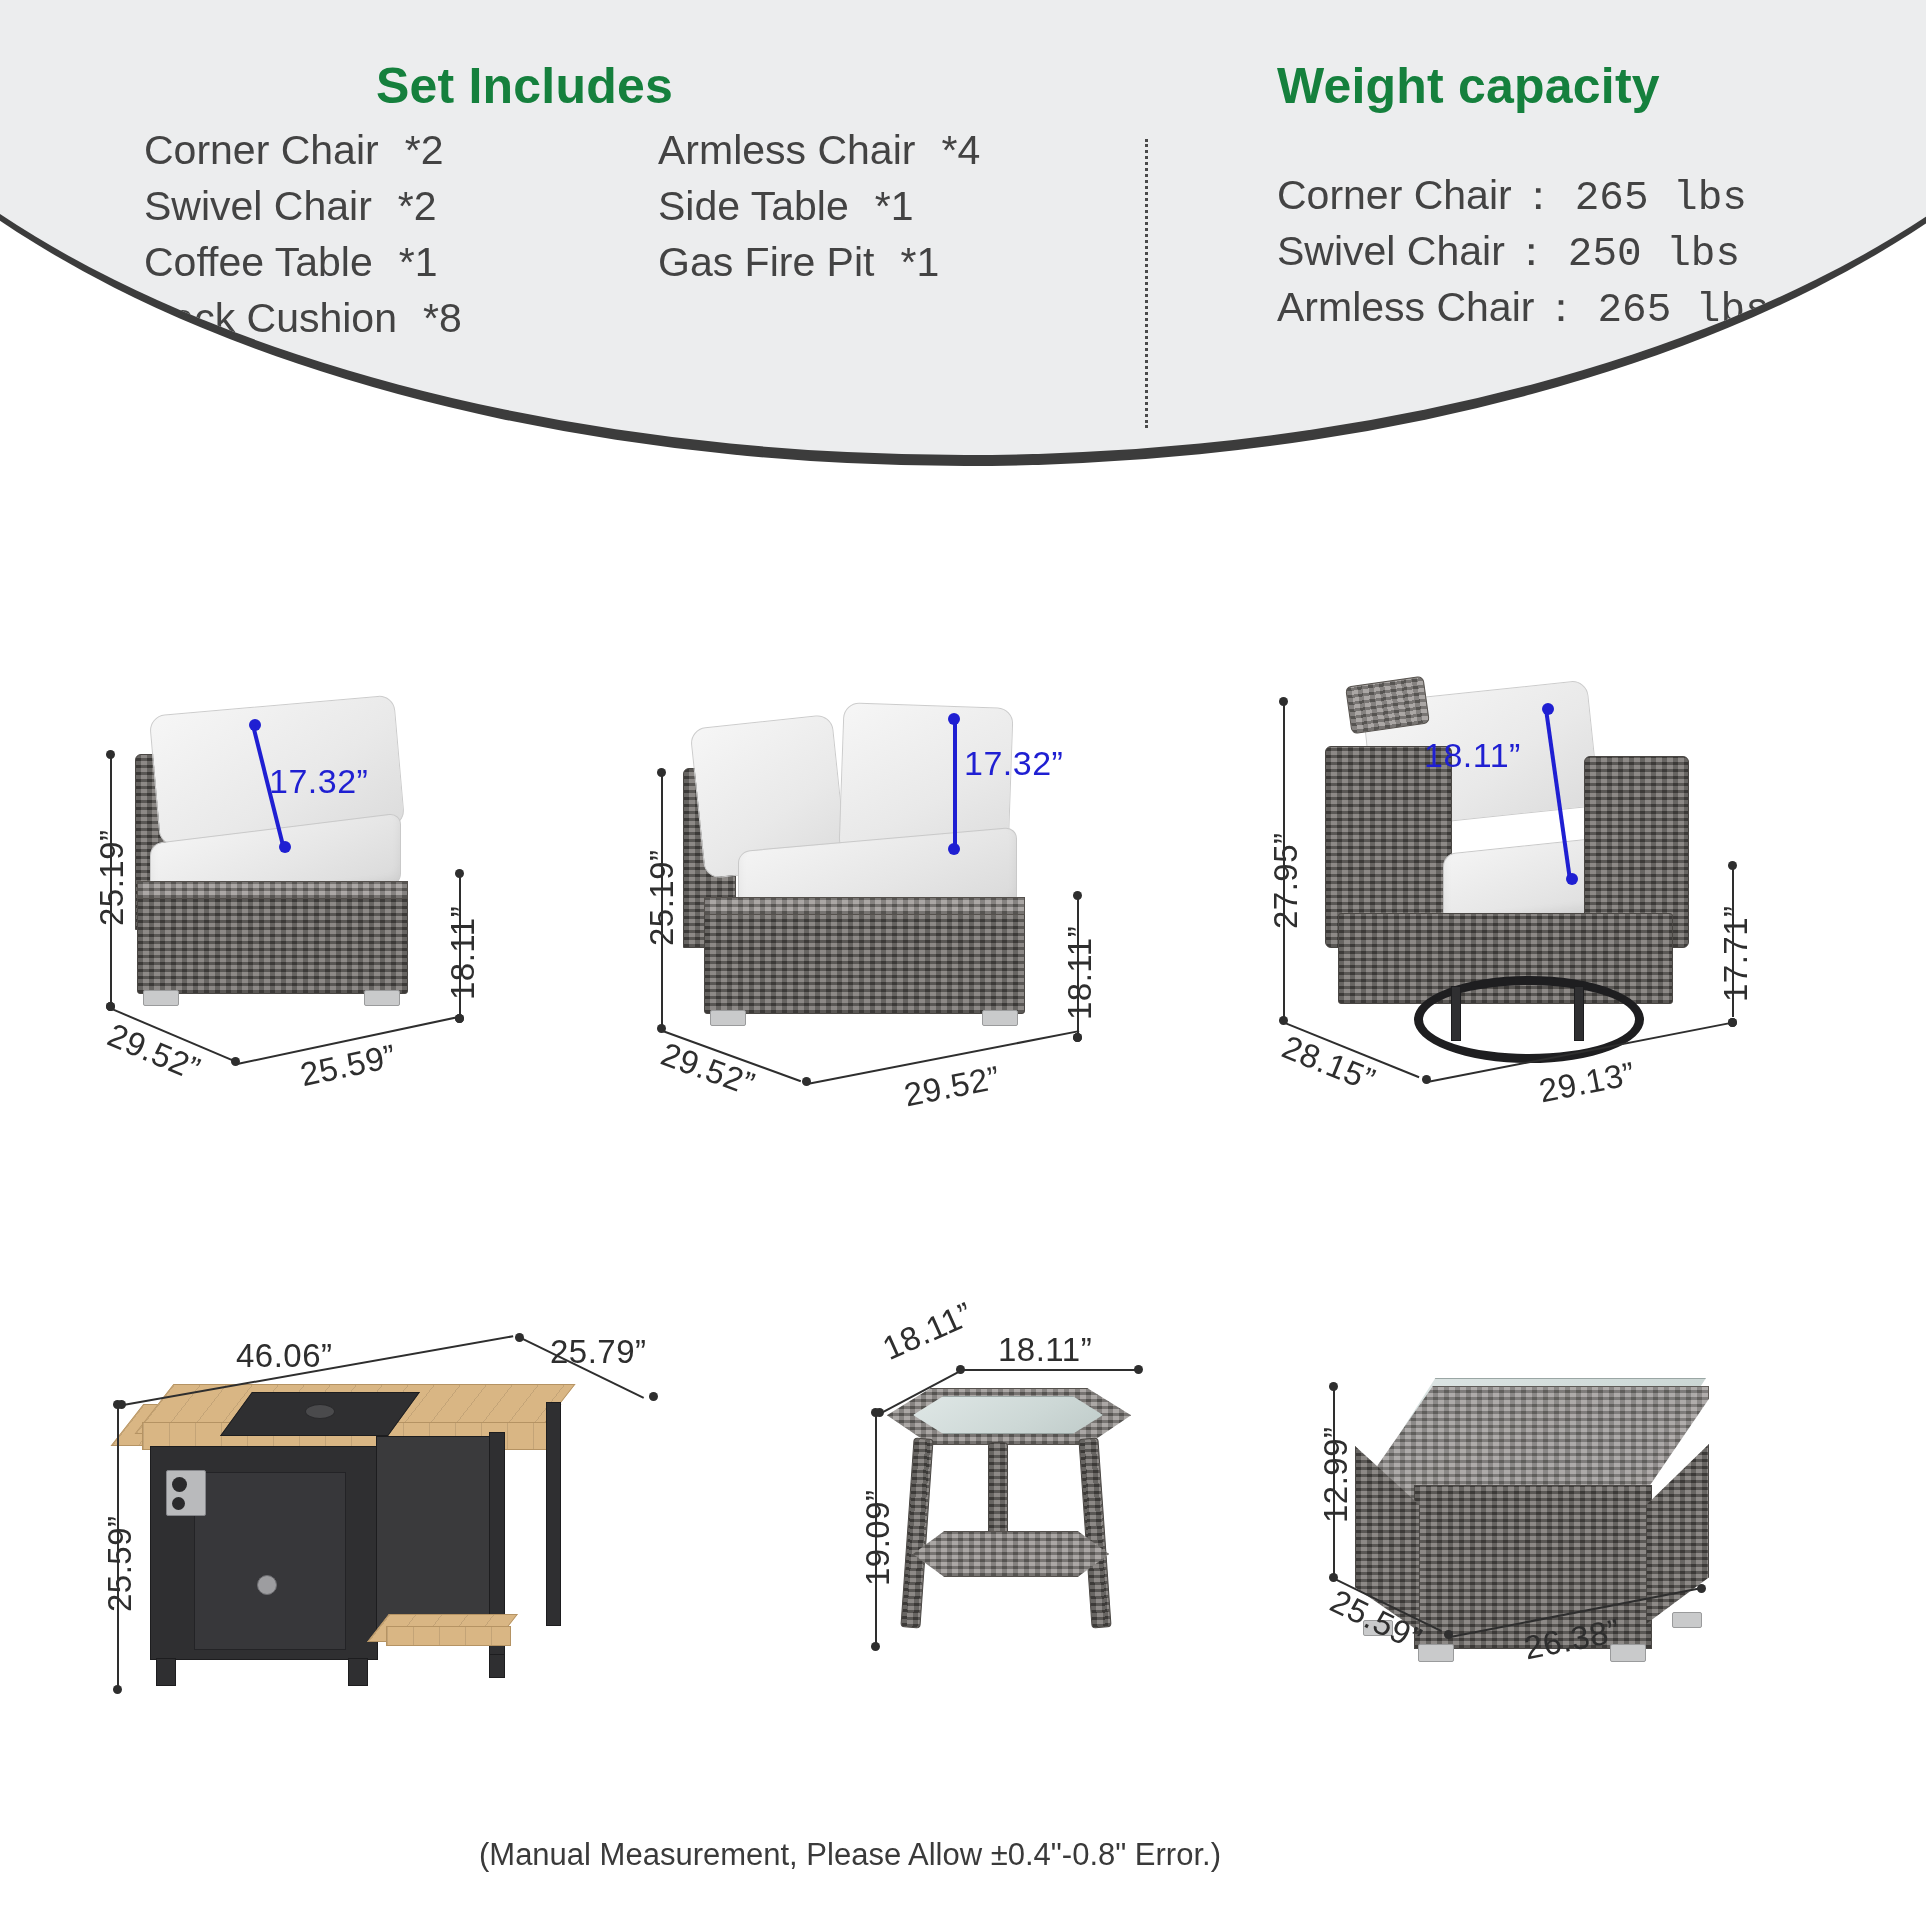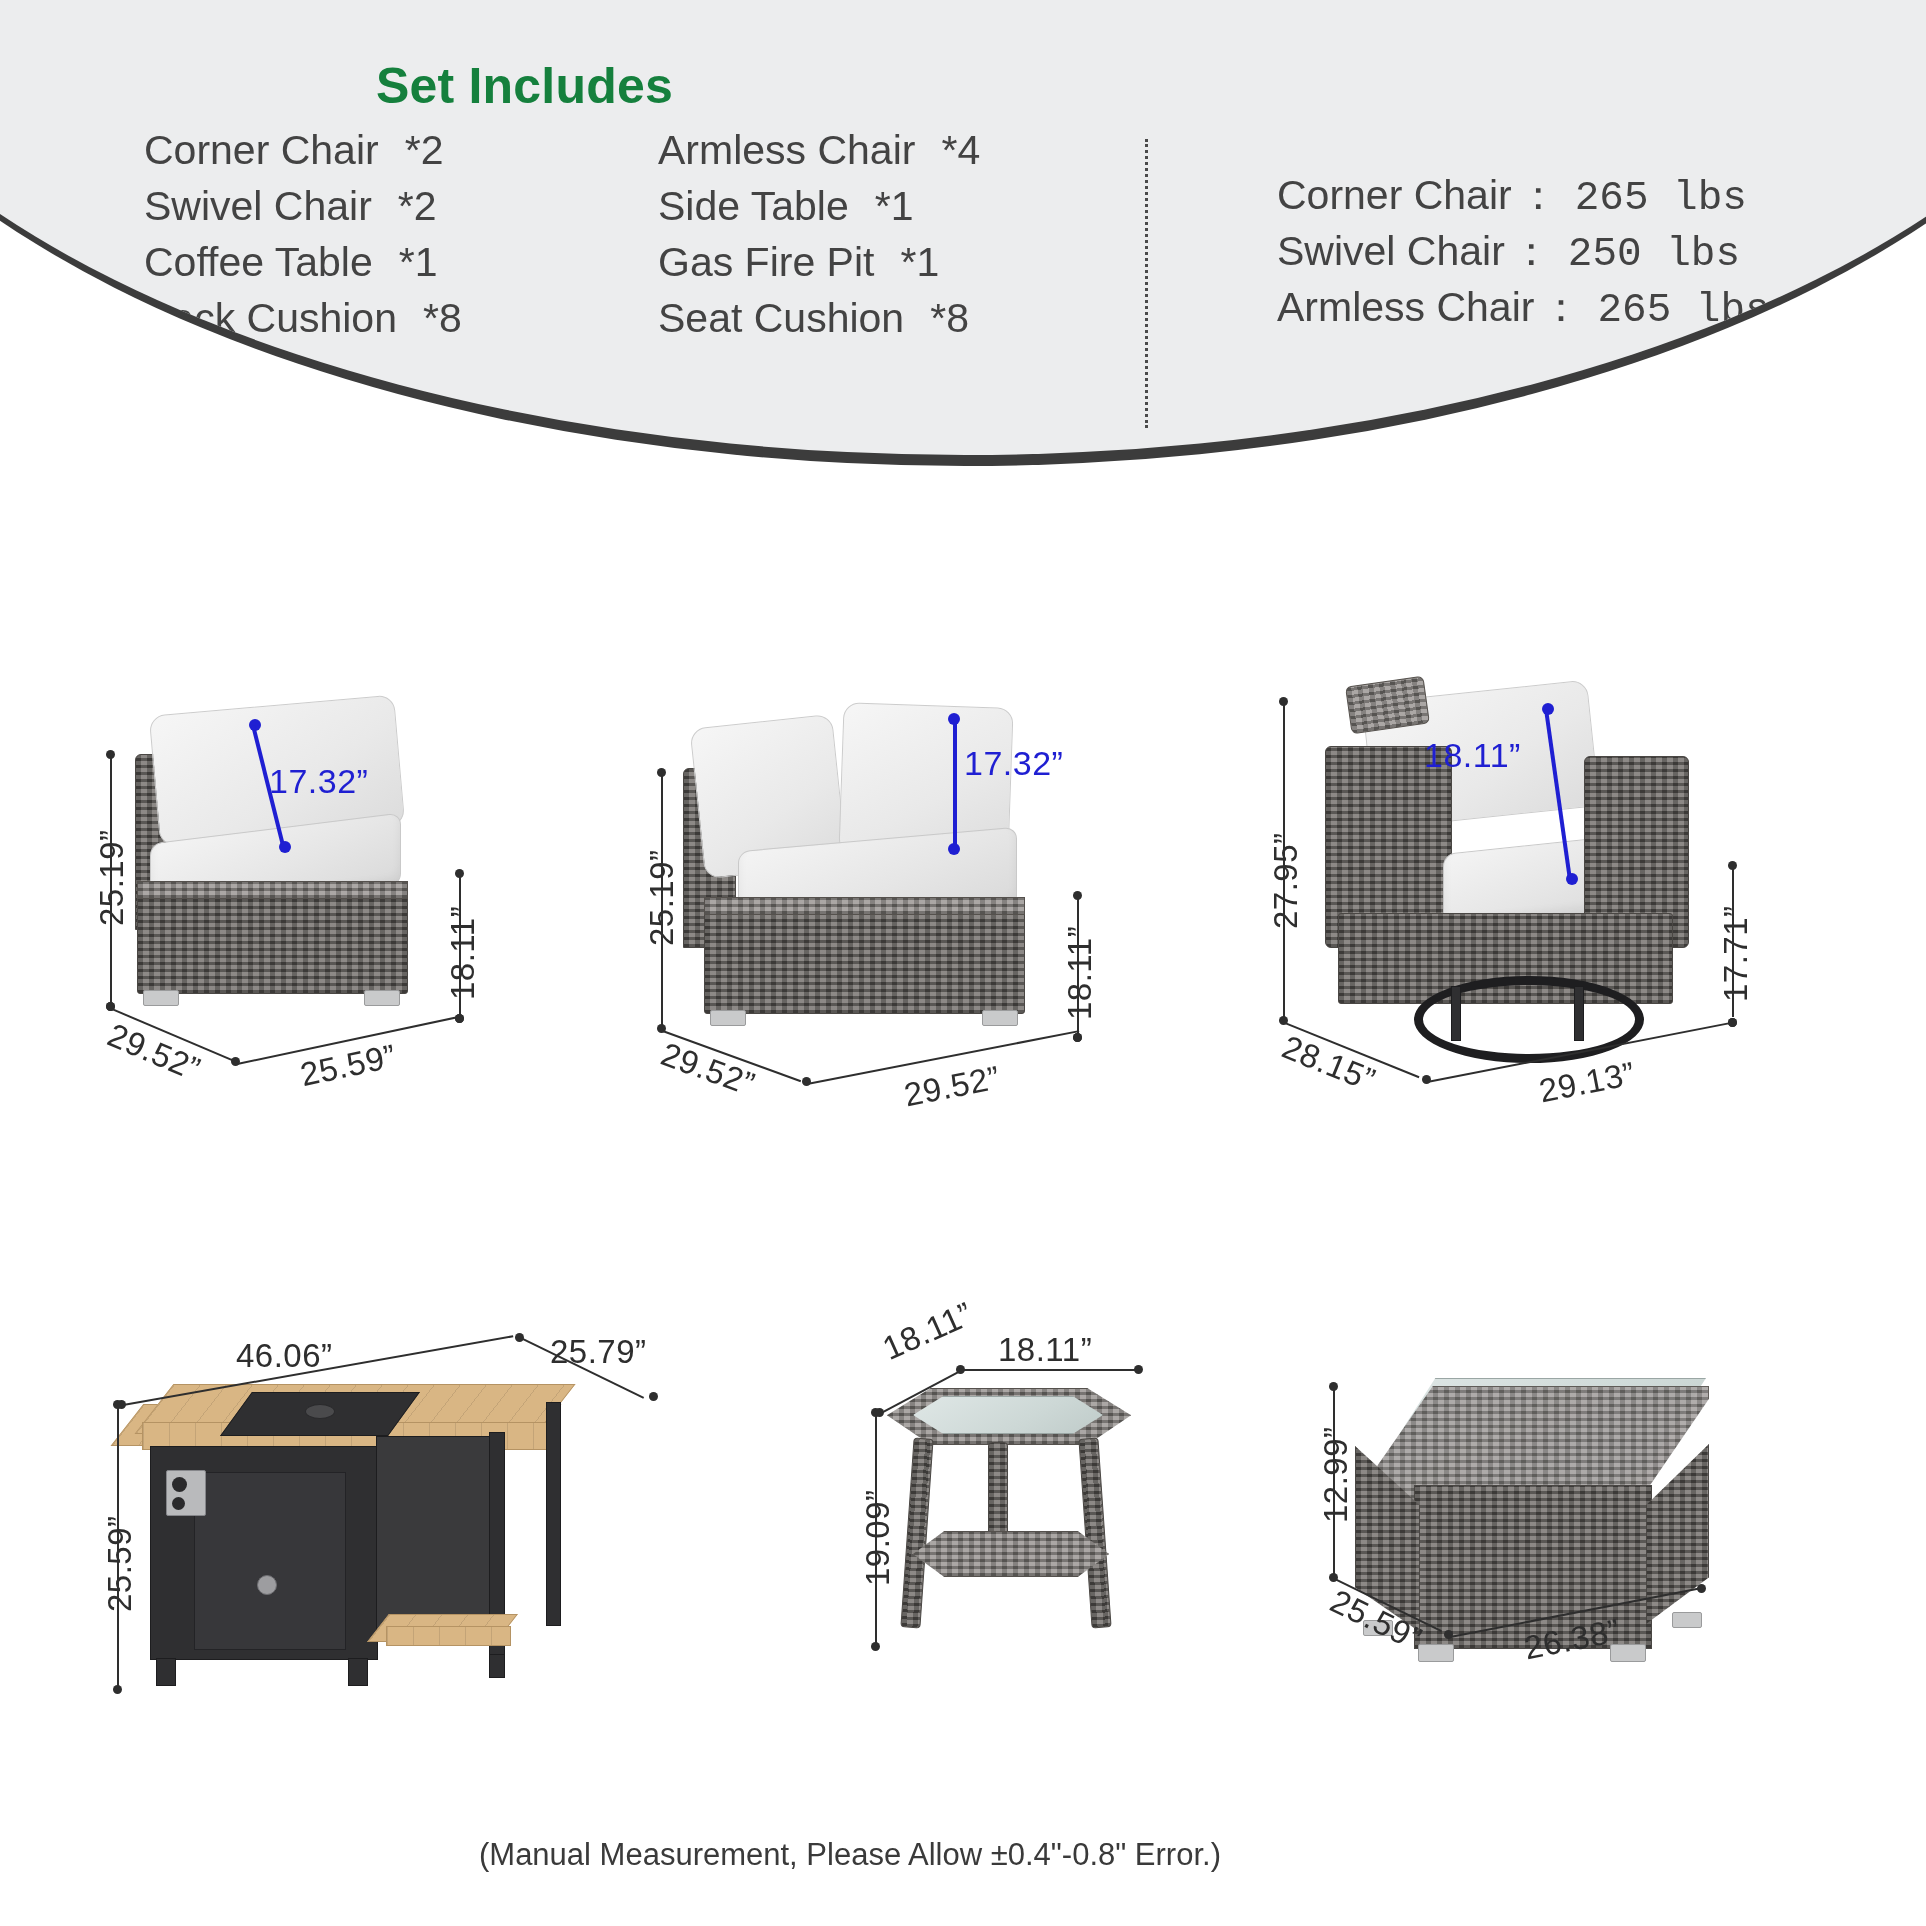--- a/index.html
+++ b/index.html
@@ -203,28 +203,25 @@
         <span class="inc-qty">*4</span>
       </div>
       <div class="inc-row">
         <span class="inc-label">Side Table</span>
         <span class="inc-qty">*1</span>
       </div>
       <div class="inc-row">
         <span class="inc-label">Gas Fire Pit</span>
         <span class="inc-qty">*1</span>
       </div>
-      <div class="inc-row">
-        <span class="inc-label">Seat Cushion</span>
-        <span class="inc-qty">*8</span>
-      </div>
     </div>
 
     <div id="divider"></div>
 
+    <div class="h-title" id="wc-title">Weight capacity</div>
 
     <div id="wc-list">
       <div class="wc-row">
         <span class="wc-name">Corner Chair</span>
         <span class="wc-colon">：</span>
         <span class="wc-val">265 lbs</span>
       </div>
       <div class="wc-row">
         <span class="wc-name">Swivel Chair</span>
         <span class="wc-colon">：</span>

